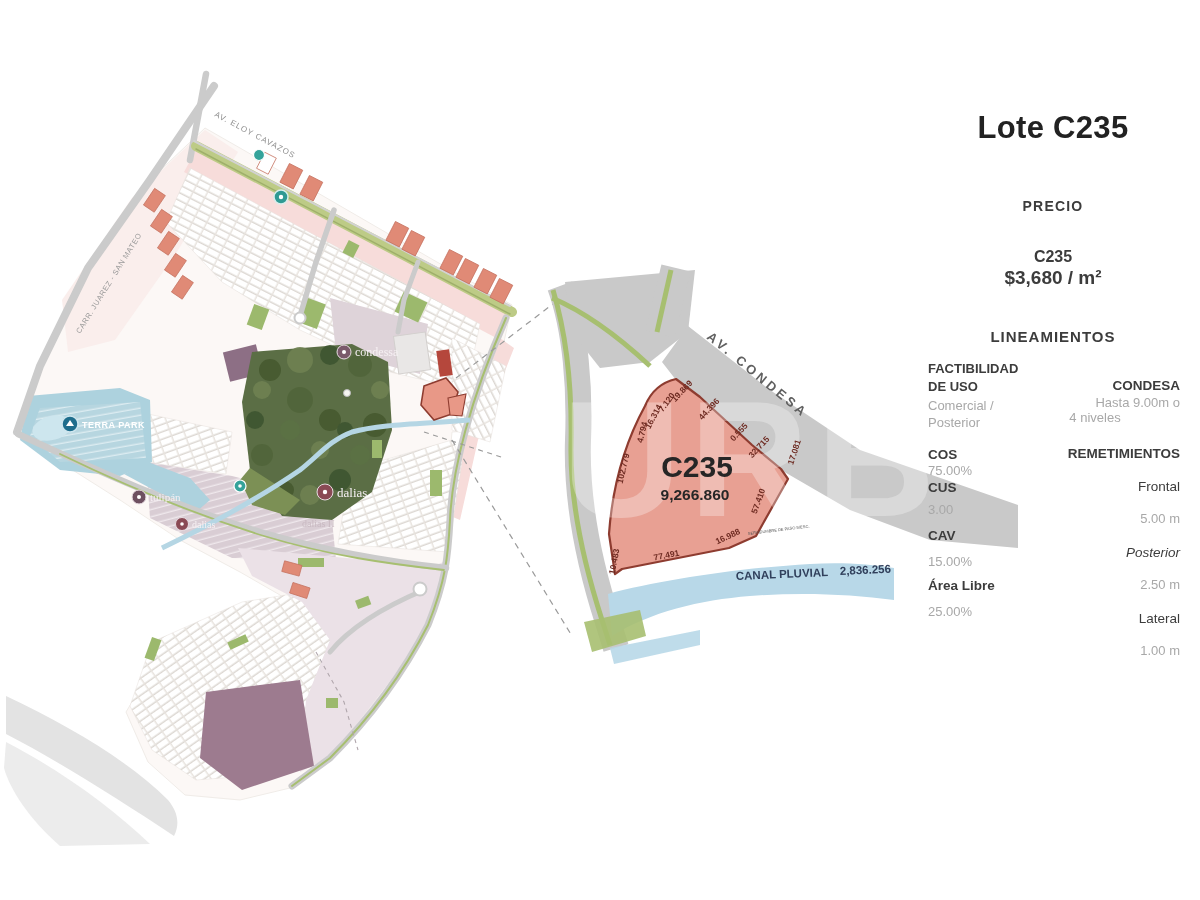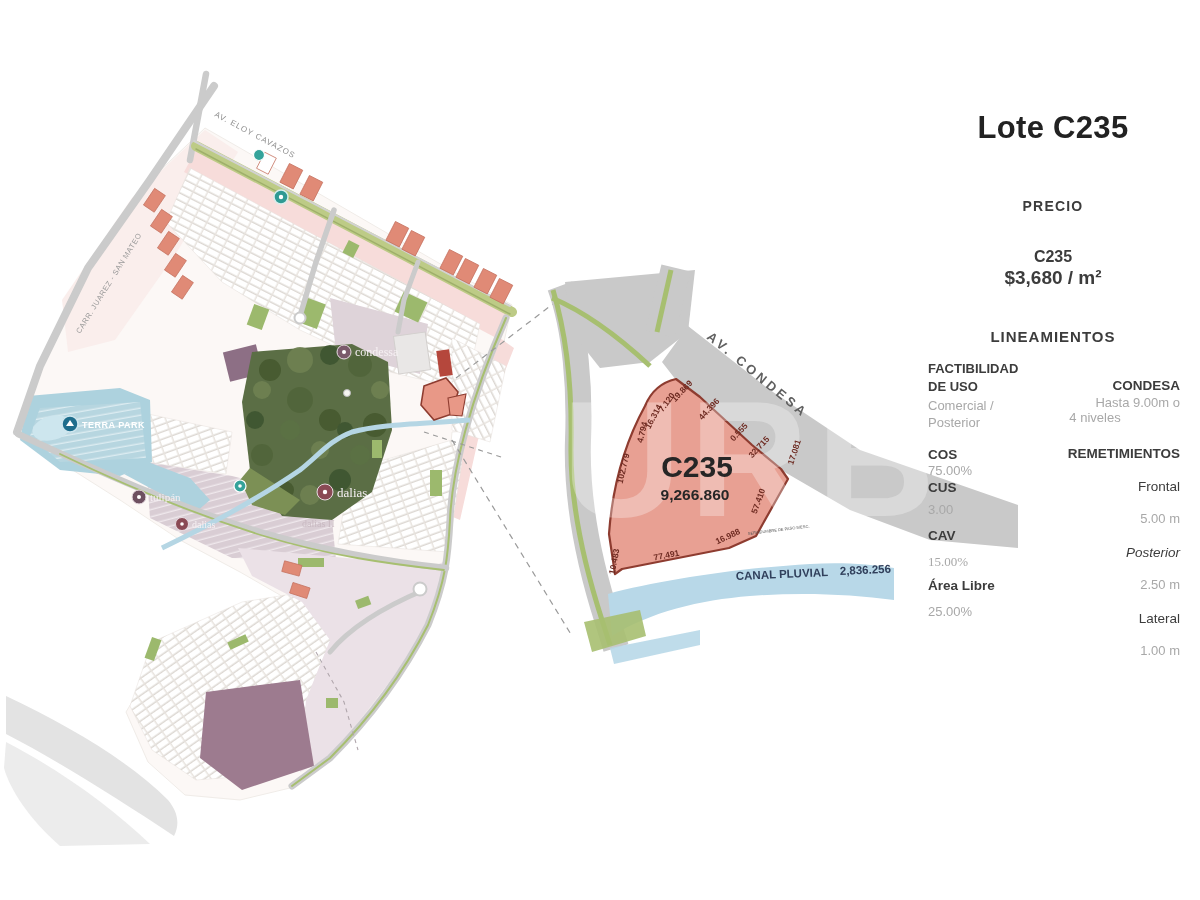--- a/index.html
+++ b/index.html
@@ -278,21 +278,21 @@
   <div class="pl dark hd" style="top:362px;font-size:13px;">FACTIBILIDAD</div>
   <div class="pl dark hd" style="top:380px;font-size:13px;">DE USO</div>
   <div class="pl gray" style="top:399px;font-size:13px;">Comercial /</div>
   <div class="pl gray" style="top:416px;font-size:13px;">Posterior</div>
 
   <div class="pl dark hd" style="top:447px;font-size:13.5px;">COS</div>
   <div class="pl gray" style="top:464px;font-size:13px;">75.00%</div>
   <div class="pl dark hd" style="top:480px;font-size:13.5px;">CUS</div>
   <div class="pl gray" style="top:503px;font-size:13px;">3.00</div>
   <div class="pl dark hd" style="top:528px;font-size:13.5px;">CAV</div>
-  <div class="pl gray" style="top:555px;font-size:13px;font-family:Liberation Serif, serif;">15.00%</div>
+  <div class="pl gray" style="top:555px;font-size:13px;">15.00%</div>
   <div class="pl dark" style="top:578px;font-size:13.5px;font-weight:700;">Área Libre</div>
   <div class="pl gray" style="top:605px;font-size:13px;">25.00%</div>
 
   <div class="pr dark hd" style="top:378px;font-size:13.5px;">CONDESA</div>
   <div class="pr gray" style="top:396px;font-size:13px;">Hasta 9.00m o</div>
   <div class="pr gray" style="top:411px;font-size:13px;text-align:center;">4 niveles</div>
 
   <div class="pr dark hd" style="top:446px;font-size:13.5px;">REMETIMIENTOS</div>
   <div class="pr dark" style="top:479px;font-size:13.5px;">Frontal</div>
   <div class="pr gray" style="top:512px;font-size:13px;">5.00 m</div>

